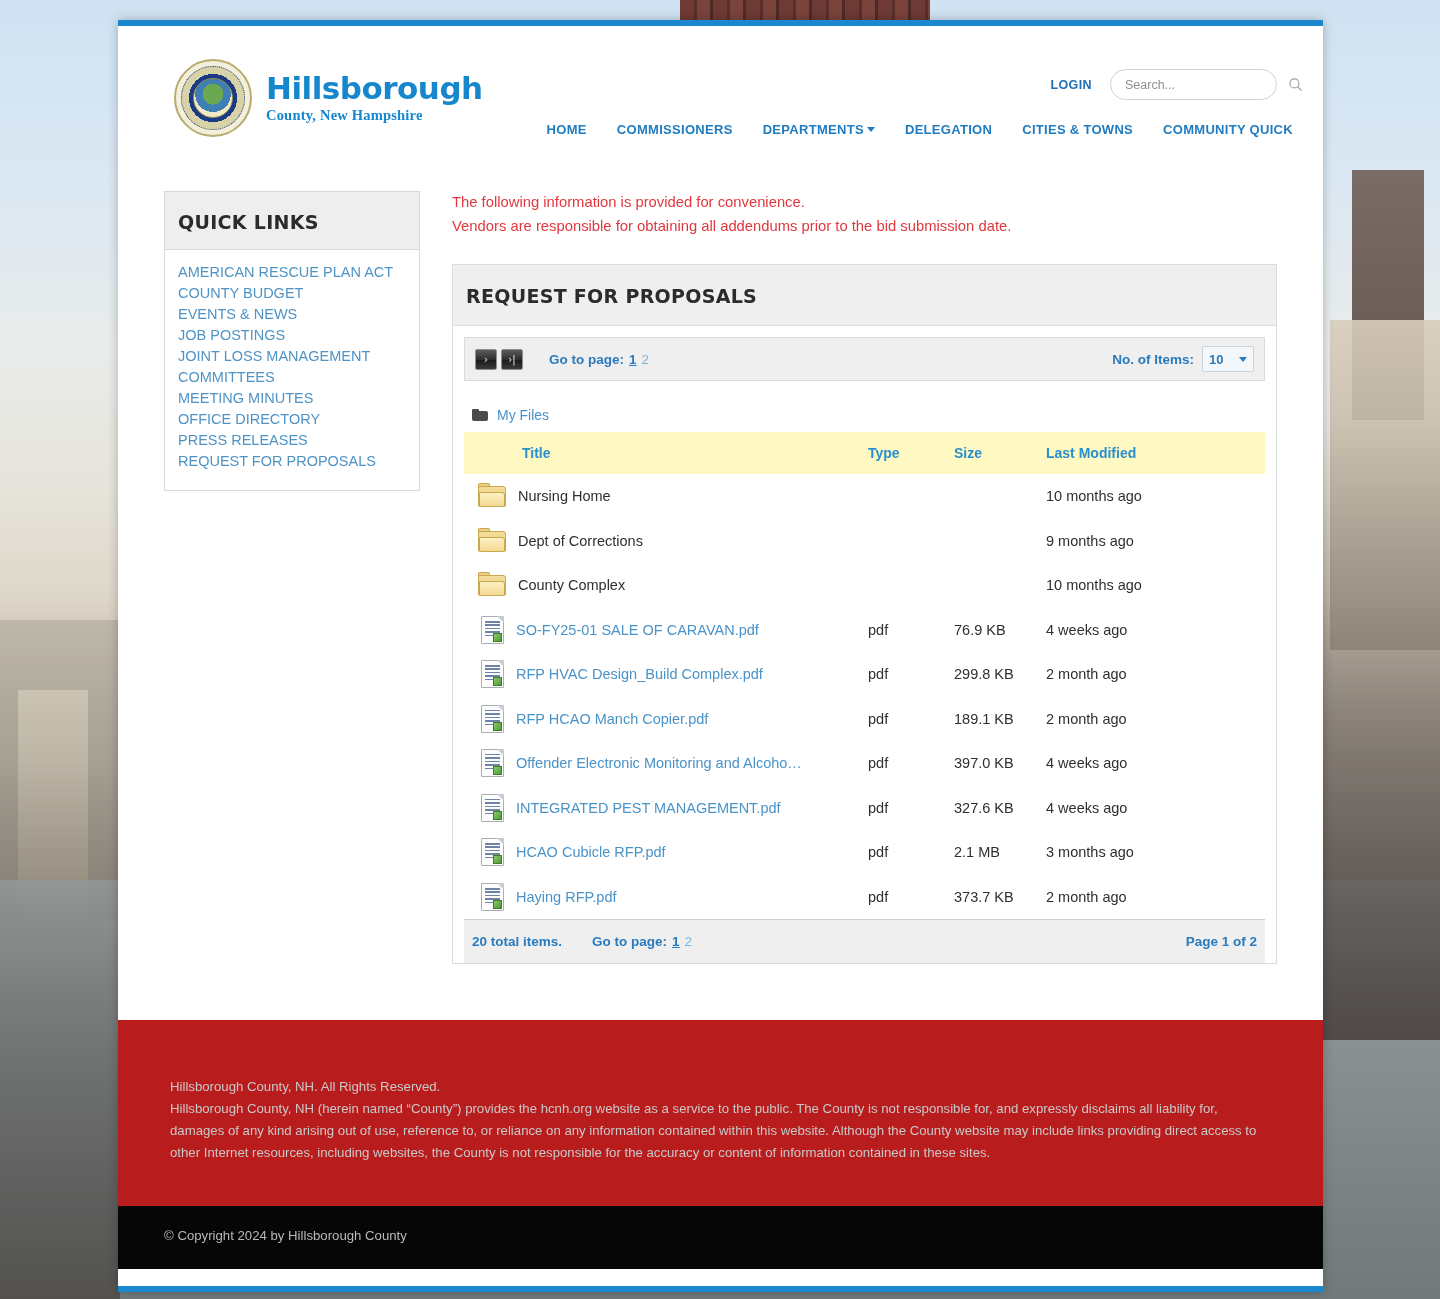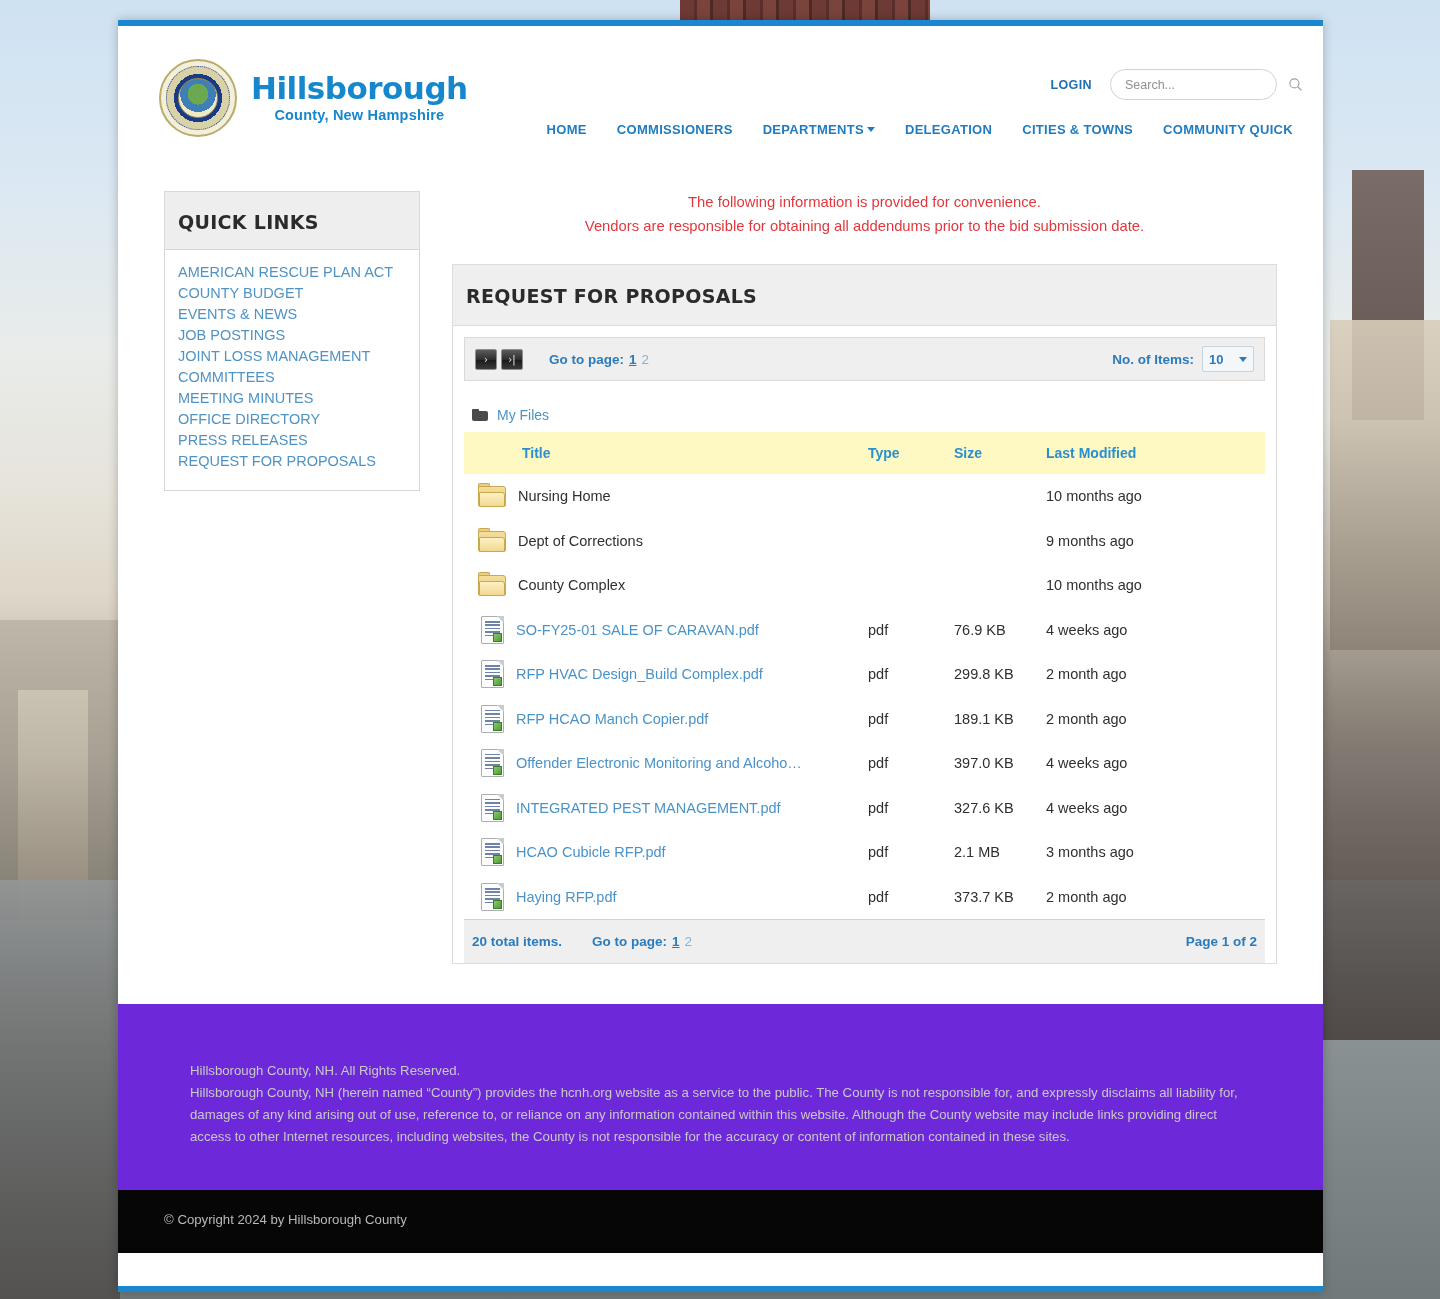--- a/index.html
+++ b/index.html
@@ -79,21 +79,21 @@
   }
 
   
   .site-header {
     position: relative;
     height: 126px;
     padding: 0 46px;
   }
   .brand {
     position: absolute;
-    left: 41px;
+    left: 56px;
     top: 33px;
     display: flex;
     align-items: center;
   }
   .seal {
     width: 78px; height: 78px;
     border-radius: 50%;
     background:
       radial-gradient(circle at 50% 50%, #f4f1e0 0 28%, #1b3a86 28% 46%, #d8d2a8 46% 62%, #f2efdd 62% 74%, #c9c089 74% 100%);
     border: 2px solid #b8ad6a;
@@ -121,25 +121,25 @@
   }
   .brand-text { margin-left: 14px; line-height: 1; }
   .brand-name {
     font-family: "DejaVu Sans", sans-serif;
     font-size: 31px;
     font-weight: bold;
     color: #1686cd;
     letter-spacing: -.5px;
   }
   .brand-sub {
-    font-family: Liberation Sans, sans-serif;
+    font-family: Liberation Serif, serif;
     font-size: 14.5px;
     font-weight: bold;
     color: #1686cd;
-    text-align: center;
+    text-align: left;
     margin-top: 4px;
     letter-spacing: .2px;
   }
   .header-right {
     position: absolute;
     right: 46px;
     top: 43px;
     display: flex;
     align-items: center;
     gap: 18px;
@@ -216,21 +216,21 @@
     display: block;
     font-size: 14.5px;
     color: #4f93c4;
     text-decoration: none;
     line-height: 21px;
     cursor: pointer;
   }
 
   .main-col { flex: 1; margin-left: 32px; }
   .notice {
-    text-align: center;
+    text-align: left;
     color: #e0383e;
     font-size: 14.8px;
     line-height: 24px;
     padding-top: 38px;
   }
   .rfp-panel {
     margin-top: 26px;
     border: 1px solid #dcdcdc;
     background: #fff;
   }
@@ -402,23 +402,23 @@
     font-size: 13.5px;
     font-weight: bold;
     color: #2a7bbd;
     text-align: center;
   }
   .table-foot .goto2 { margin-left: 30px; }
   .table-foot .pageof { margin-left: auto; }
 
   
   .site-footer {
-    margin-top: 40px;
-    background: #6d28d9;
-    padding: 56px 72px 42px;
+    margin-top: 56px;
+    background: #b91c1c;
+    padding: 56px 52px 42px;
   }
   .site-footer p {
     margin: 0;
     color: #c9c9c9;
     font-size: 13.2px;
     line-height: 22px;
   }
   .copy-bar {
     background: #060606;
     padding: 22px 46px 26px;

